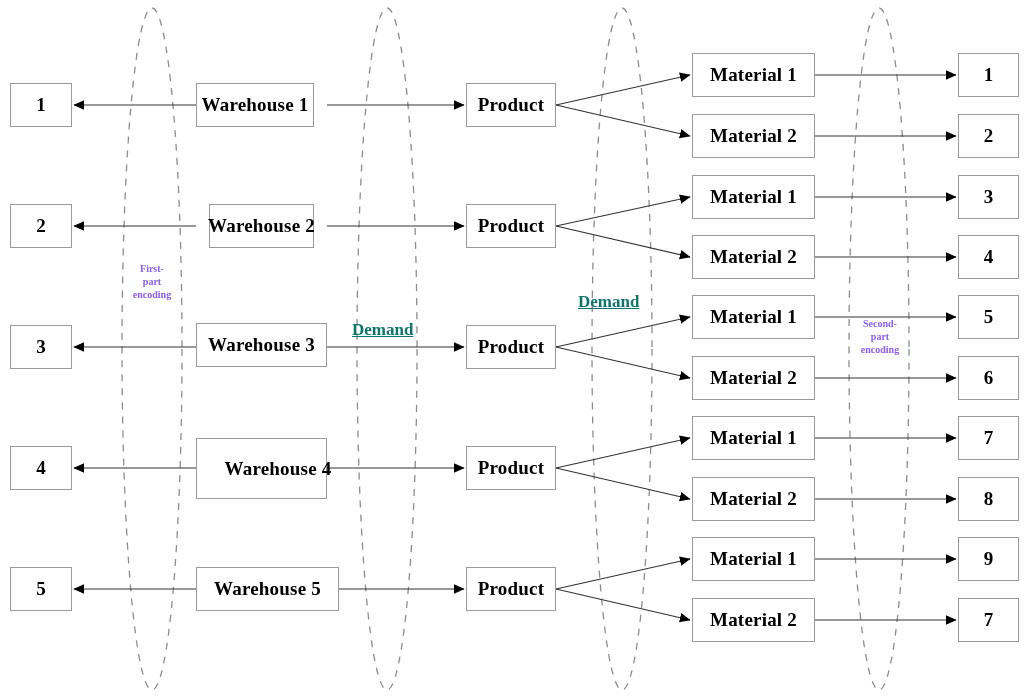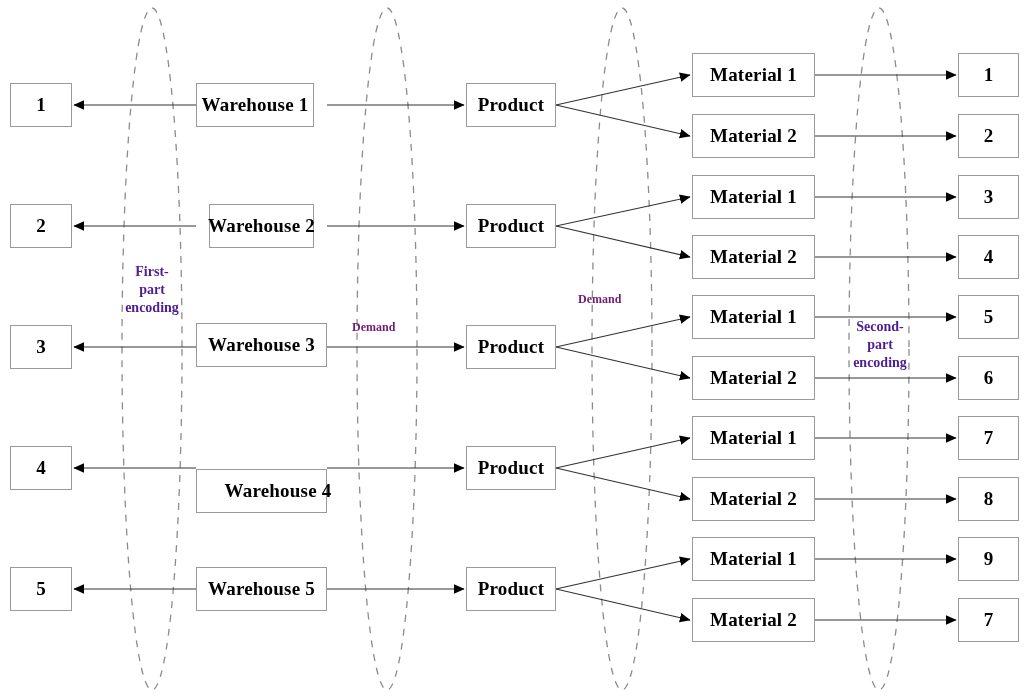--- a/index.html
+++ b/index.html
@@ -40,32 +40,33 @@
   }
   .node-box.num {
     font-size: 19px;
   }
   .node-box.wide {
     font-size: 19px;
   }
   .edge-label {
     position: absolute;
     font-weight: bold;
-    color: #701a75;
+    color: #0f766e;
     font-family: "Liberation Serif", "DejaVu Serif", serif;
     white-space: nowrap;
-    font-size: 12px;
+    font-size: 17px;
+    text-decoration: underline;
   }
   .group-label {
     position: absolute;
     font-weight: bold;
-    color: #4c1d95;
+    color: #8b5cf6;
     font-family: "Liberation Serif", "DejaVu Serif", serif;
     text-align: center;
-    font-size: 14px;
+    font-size: 10px;
     line-height: 1.28;
   }
 </style>
 </head>
 <body>
 
 <div id="diagram-root">
 
   <svg id="diagram-svg" viewBox="0 0 1029 699" xmlns="http://www.w3.org/2000/svg">
     <defs>
@@ -120,22 +121,22 @@
 
   <div id="nodes-layer">
       <div class="node-box num" style="left: 10px; top: 83px; width: 62px; height: 44px;">1</div>
       <div class="node-box num" style="left: 10px; top: 204px; width: 62px; height: 44px;">2</div>
       <div class="node-box num" style="left: 10px; top: 325px; width: 62px; height: 44px;">3</div>
       <div class="node-box num" style="left: 10px; top: 446px; width: 62px; height: 44px;">4</div>
       <div class="node-box num" style="left: 10px; top: 567px; width: 62px; height: 44px;">5</div>
       <div class="node-box wide" style="left: 196px; top: 83px; width: 118px; height: 44px;">Warehouse 1</div>
       <div class="node-box wide" style="left: 184px; top: 204px; width: 105px; height: 44px; margin-left: 25px;">Warehouse 2</div>
       <div class="node-box wide" style="left: 196px; top: 323px; width: 131px; height: 44px;">Warehouse 3</div>
-      <div class="node-box wide" style="left: 196px; top: 469px; width: 131px; height: 44px; padding-left: 33px;">Warehouse 4</div>
-      <div class="node-box wide" style="left: 196px; top: 567px; width: 131px; height: 44px;">Warehouse 5</div>
+      <div class="node-box wide" style="left: 196px; top: 438px; width: 131px; height: 61px; padding-left: 33px;">Warehouse 4</div>
+      <div class="node-box wide" style="left: 196px; top: 567px; width: 143px; height: 44px;">Warehouse 5</div>
       <div class="node-box wide" style="left: 466px; top: 83px; width: 90px; height: 44px;">Product</div>
       <div class="node-box wide" style="left: 466px; top: 204px; width: 90px; height: 44px;">Product</div>
       <div class="node-box wide" style="left: 466px; top: 325px; width: 90px; height: 44px;">Product</div>
       <div class="node-box wide" style="left: 466px; top: 446px; width: 90px; height: 44px;">Product</div>
       <div class="node-box wide" style="left: 466px; top: 567px; width: 90px; height: 44px;">Product</div>
       <div class="node-box wide" style="left: 692px; top: 53px; width: 123px; height: 44px;">Material 1</div>
       <div class="node-box wide" style="left: 692px; top: 114px; width: 123px; height: 44px;">Material 2</div>
       <div class="node-box wide" style="left: 692px; top: 175px; width: 123px; height: 44px;">Material 1</div>
       <div class="node-box wide" style="left: 692px; top: 235px; width: 123px; height: 44px;">Material 2</div>
       <div class="node-box wide" style="left: 692px; top: 295px; width: 123px; height: 44px;">Material 1</div>

